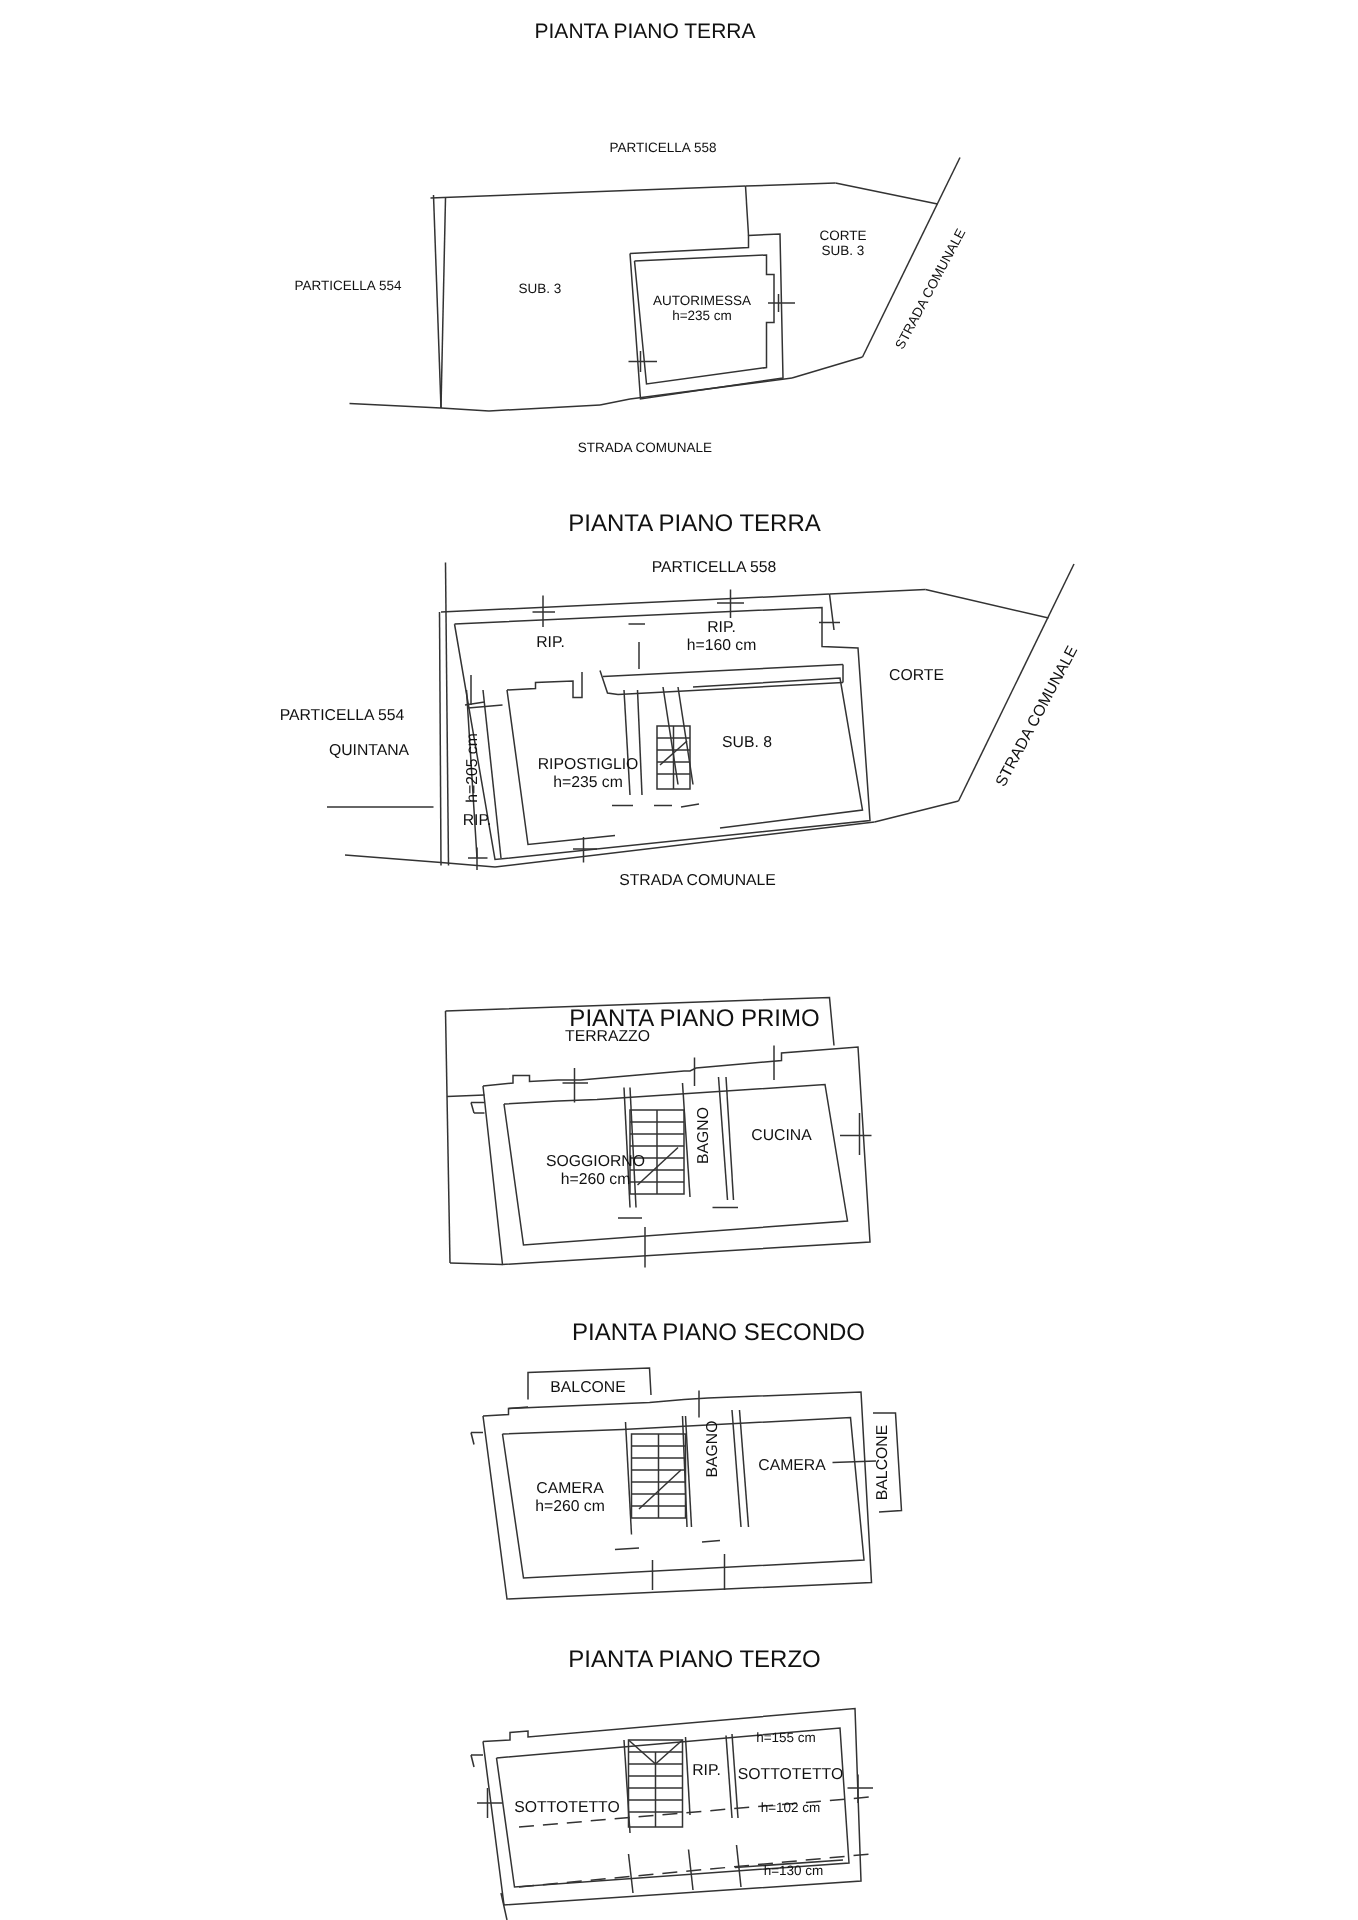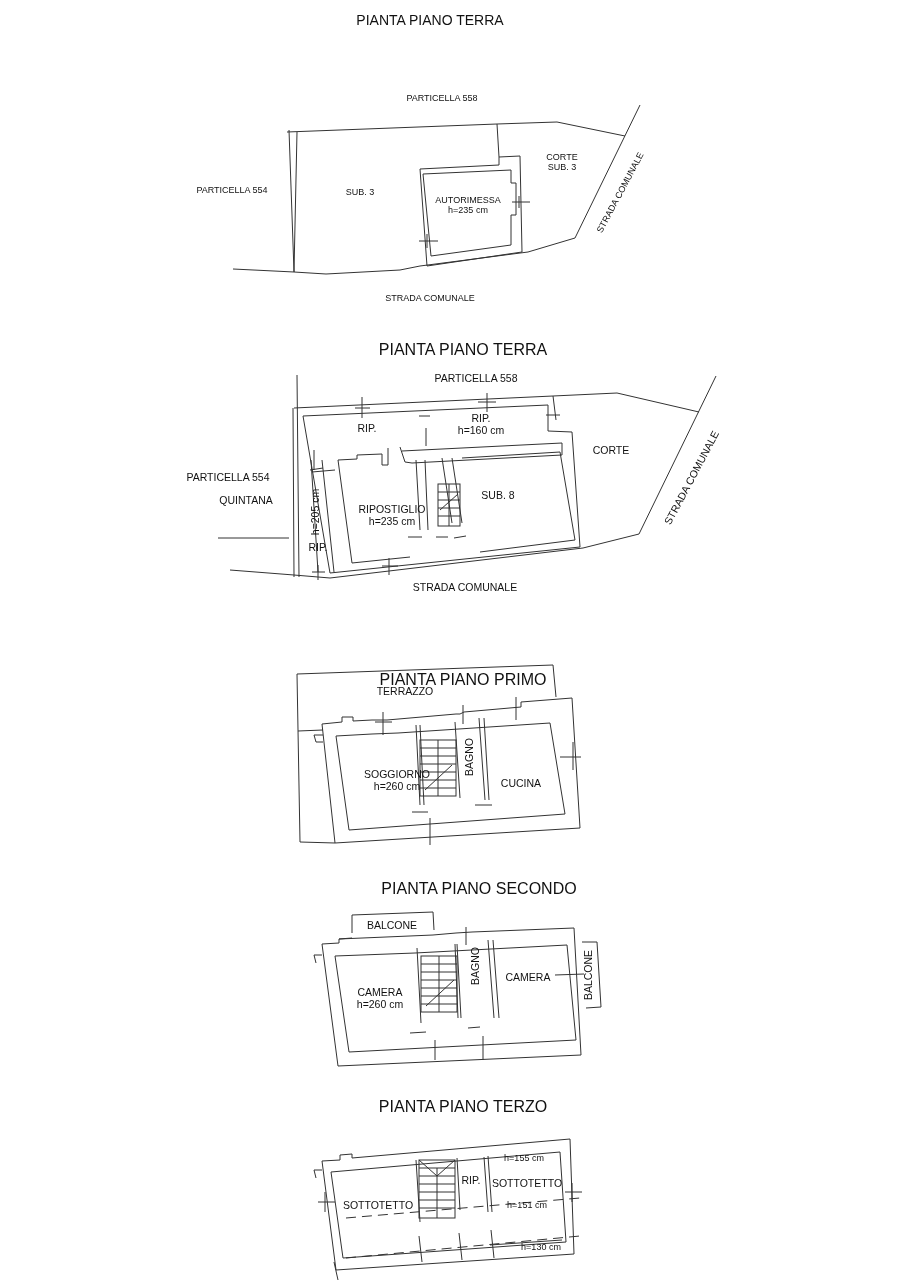--- a/index.html
+++ b/index.html
@@ -258,30 +258,30 @@
   <div>h=235 cm</div>
 </div>
 <div class="lbl s10" style="left:498px; top:496px;">SUB. 8</div>
 
 <div class="lbl s10" style="left:395px; top:692px;margin-left:10px;">TERRAZZO</div>
 <div class="lbl s10" style="left:377px; top:781px;margin-left:20px;">
   <div>SOGGIORNO</div>
   <div>h=260 cm</div>
 </div>
 <div class="lbl s10 rot" style="left:470px; top:757px;">BAGNO</div>
-<div class="lbl s10" style="left:521px; top:784px;">CUCINA</div>
+<div class="lbl s10" style="left:521px; top:758px;">CUCINA</div>
 
 <div class="lbl s10" style="left:392px; top:926px;">BALCONE</div>
 <div class="lbl s10" style="left:380px; top:999px;">
   <div>CAMERA</div>
   <div>h=260 cm</div>
 </div>
 <div class="lbl s10 rot" style="left:476px; top:966px;">BAGNO</div>
 <div class="lbl s10" style="left:528px; top:978px;">CAMERA</div>
 <div class="lbl s10 rot" style="left:589px; top:975px;">BALCONE</div>
 
 <div class="lbl s10" style="left:378px; top:1206px;">SOTTOTETTO</div>
 <div class="lbl s10" style="left:471px; top:1181px;">RIP.</div>
 <div class="lbl s10" style="left:527px; top:1184px;">SOTTOTETTO</div>
 <div class="lbl s9" style="left:524px; top:1159px;">h=155 cm</div>
-<div class="lbl s9" style="left:527px; top:1206px;">h=151 cm</div>
+<div class="lbl s9" style="left:527px; top:1206px;">h=102 cm</div>
 <div class="lbl s9" style="left:528px; top:1304px;">h=150 cm</div>
-<div class="lbl s9" style="left:541px; top:1248px;">h=130 cm</div>
+<div class="lbl s9" style="left:529px; top:1248px;">h=130 cm</div>
 
 </body></html>

